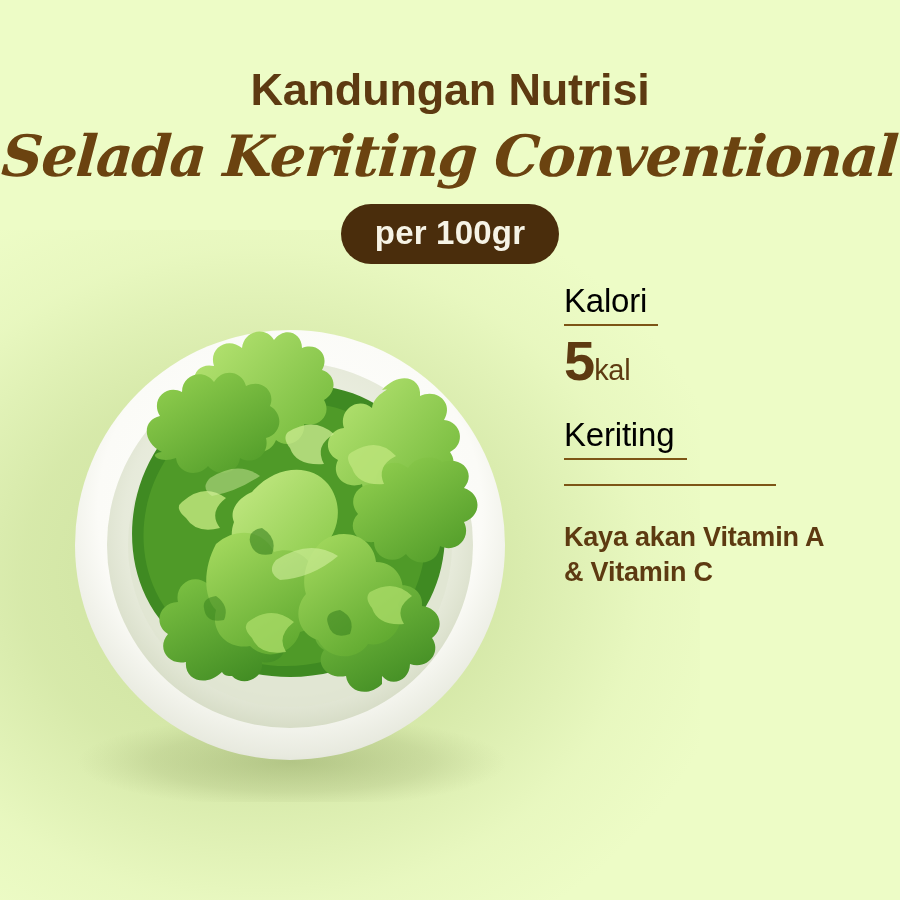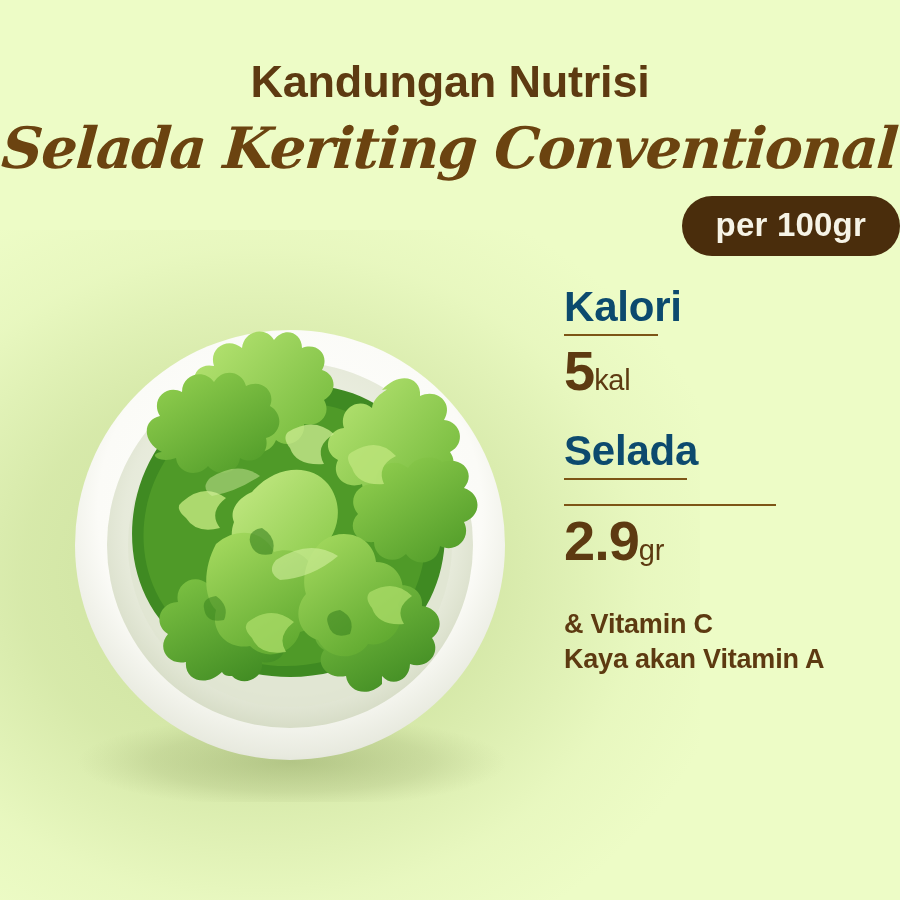--- a/index.html
+++ b/index.html
@@ -29,21 +29,21 @@
                 rgba(163,190,105,0.30) 38%,
                 rgba(200,220,150,0.14) 62%,
                 rgba(237,252,198,0.0) 78%);
     pointer-events: none;
   }
 
   
   .header {
     position: absolute;
     left: 0;
-    top: 8px;
+    top: 16px;
     width: 900px;
     text-align: center;
   }
   .title {
     margin: 0;
     padding-top: 50px;
     font-size: 45px;
     font-weight: bold;
     letter-spacing: -0.2px;
     color: #5d3a11;
@@ -56,21 +56,21 @@
     font-size: 57px;
     font-weight: bold;
     font-style: italic;
     letter-spacing: -1.6px;
     color: #6b4310;
     line-height: 1.0;
     transform: skewX(-4deg);
   }
   .badge-wrap {
     margin-top: 20px;
-    text-align: right;
+    text-align: center;
   }
   .badge {
     display: inline-block;
     background: #4a2d0c;
     color: #f6f3e6;
     font-size: 33px;
     font-weight: bold;
     letter-spacing: 0.2px;
     padding: 10px 34px 12px 34px;
     border-radius: 34px;
@@ -79,23 +79,23 @@
   
   .facts {
     position: absolute;
     left: 564px;
     top: 283px;
     width: 330px;
   }
   .fact { margin-bottom: 24px; }
   .fact-label {
     display: inline-block;
-    font-size: 42px;
-    font-weight: bold;
-    color: #0c4a6e;
+    font-size: 33px;
+    font-weight: normal;
+    color: #000000;
     line-height: 1.12;
     letter-spacing: -0.2px;
   }
   .fact-rule {
     height: 2px;
     background: #7d5516;
     margin-top: 4px;
     margin-bottom: 3px;
   }
   .rule-kalori { width: 94px; }
@@ -268,29 +268,28 @@
 
   <div class="facts">
 
     <div class="fact">
       <div class="fact-label">Kalori</div>
       <div class="fact-rule rule-kalori"></div>
       <div class="fact-value"><span>5</span><span class="fact-unit">kal</span></div>
     </div>
 
     <div class="fact">
-      <div class="fact-label">Selada</div>
+      <div class="fact-label">Keriting</div>
       <div class="fact-rule rule-protein"></div>
     </div>
 
     <div class="fact">
       <div class="fact-rule rule-karbo"></div>
-      <div class="fact-value"><span>2.9</span><span class="fact-unit">gr</span></div>
     </div>
 
     <div class="vitamins">
+      <div>Kaya akan Vitamin A</div>
       <div>&amp; Vitamin C</div>
-      <div>Kaya akan Vitamin A</div>
     </div>
 
   </div>
 
 </div>
 
 </body></html>

